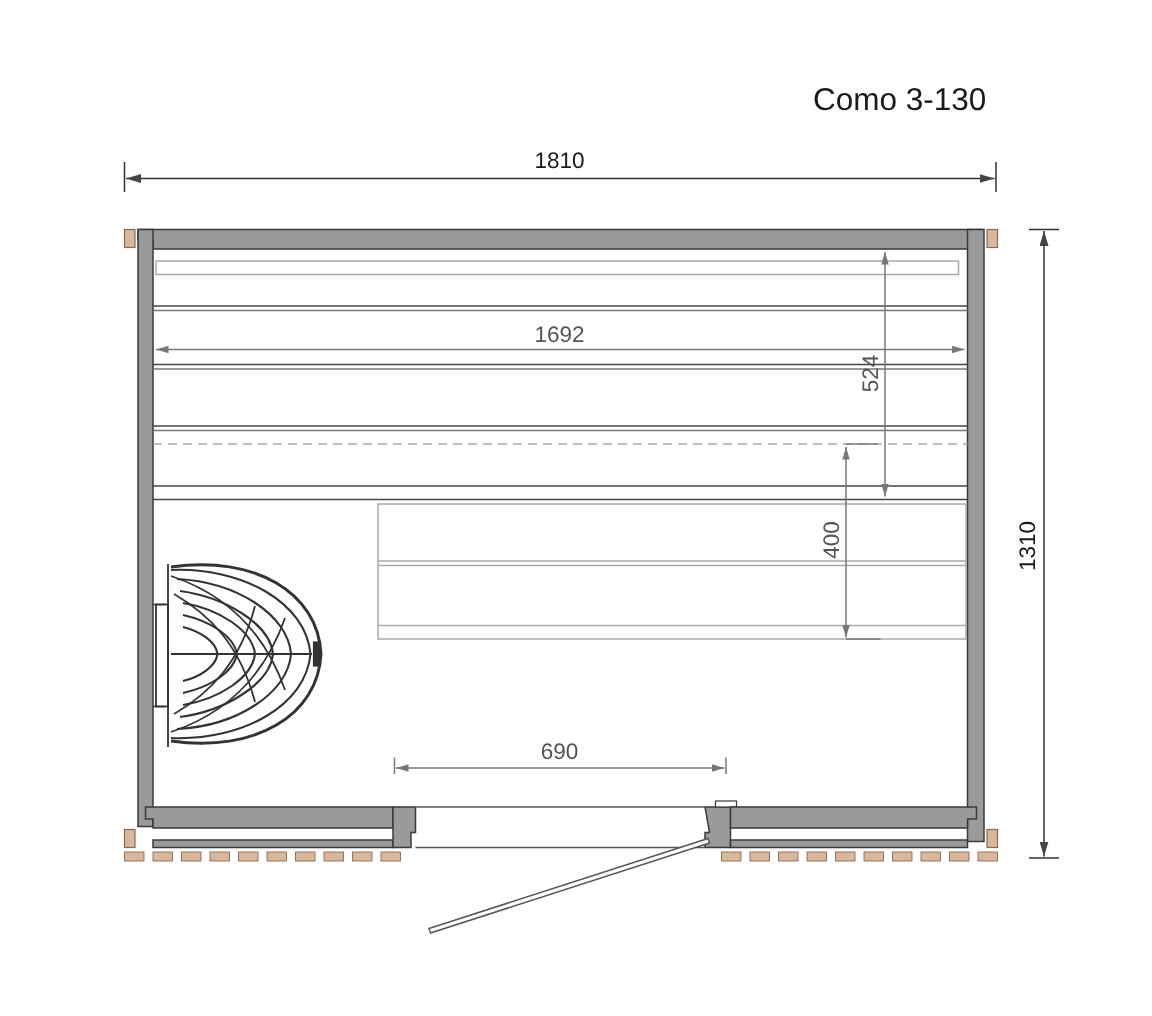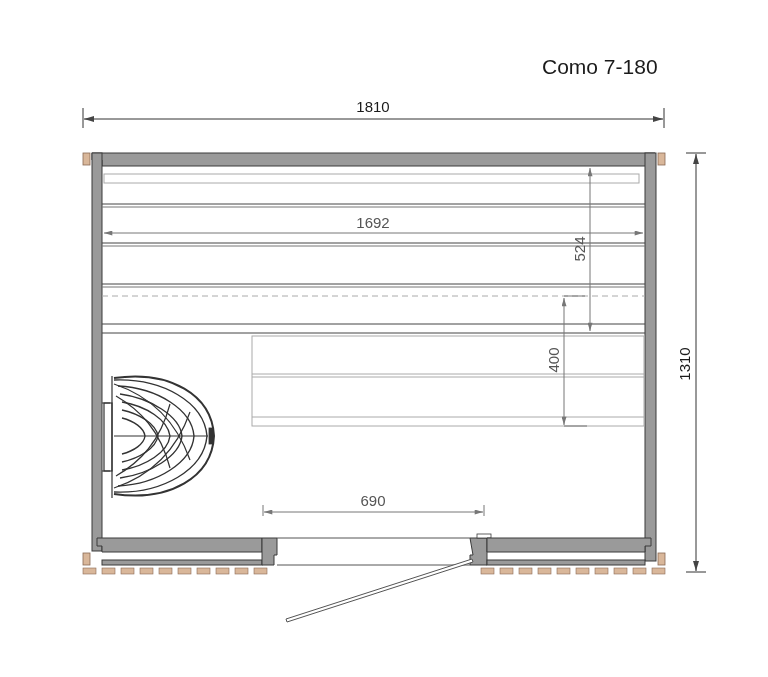--- a/index.html
+++ b/index.html
@@ -4,21 +4,21 @@
   <style>
     html, body { margin: 0; padding: 0; background: #ffffff; }
     body { width: 768px; height: 677px; position: relative; overflow: hidden; font-family: "Liberation Sans", sans-serif; }
     #plan { position: absolute; left: 0; top: 0; }
     .title { position: absolute; left: 542px; top: 55px; font-size: 21px; color: #1a1a1a; font-family: "Liberation Sans", sans-serif; }
     .dimtxt { font-family: "Liberation Sans", sans-serif; }
   </style>
 </head>
 <body>
 
-<div class="title">Como 7-180</div>
+<div class="title">Como 3-130</div>
 
 <svg id="plan" width="768" height="677" viewBox="0 0 768 677" xmlns="http://www.w3.org/2000/svg">
   <defs>
     <marker id="arr" viewBox="0 0 10 6" refX="10" refY="3" markerWidth="10" markerHeight="6" orient="auto-start-reverse">
       <path d="M0,0 L10,3 L0,6 Z" fill="#444"></path>
     </marker>
     <marker id="arrg" viewBox="0 0 10 6" refX="10" refY="3" markerWidth="9" markerHeight="5" orient="auto-start-reverse">
       <path d="M0,0 L10,3 L0,6 Z" fill="#777"></path>
     </marker>
   </defs>

